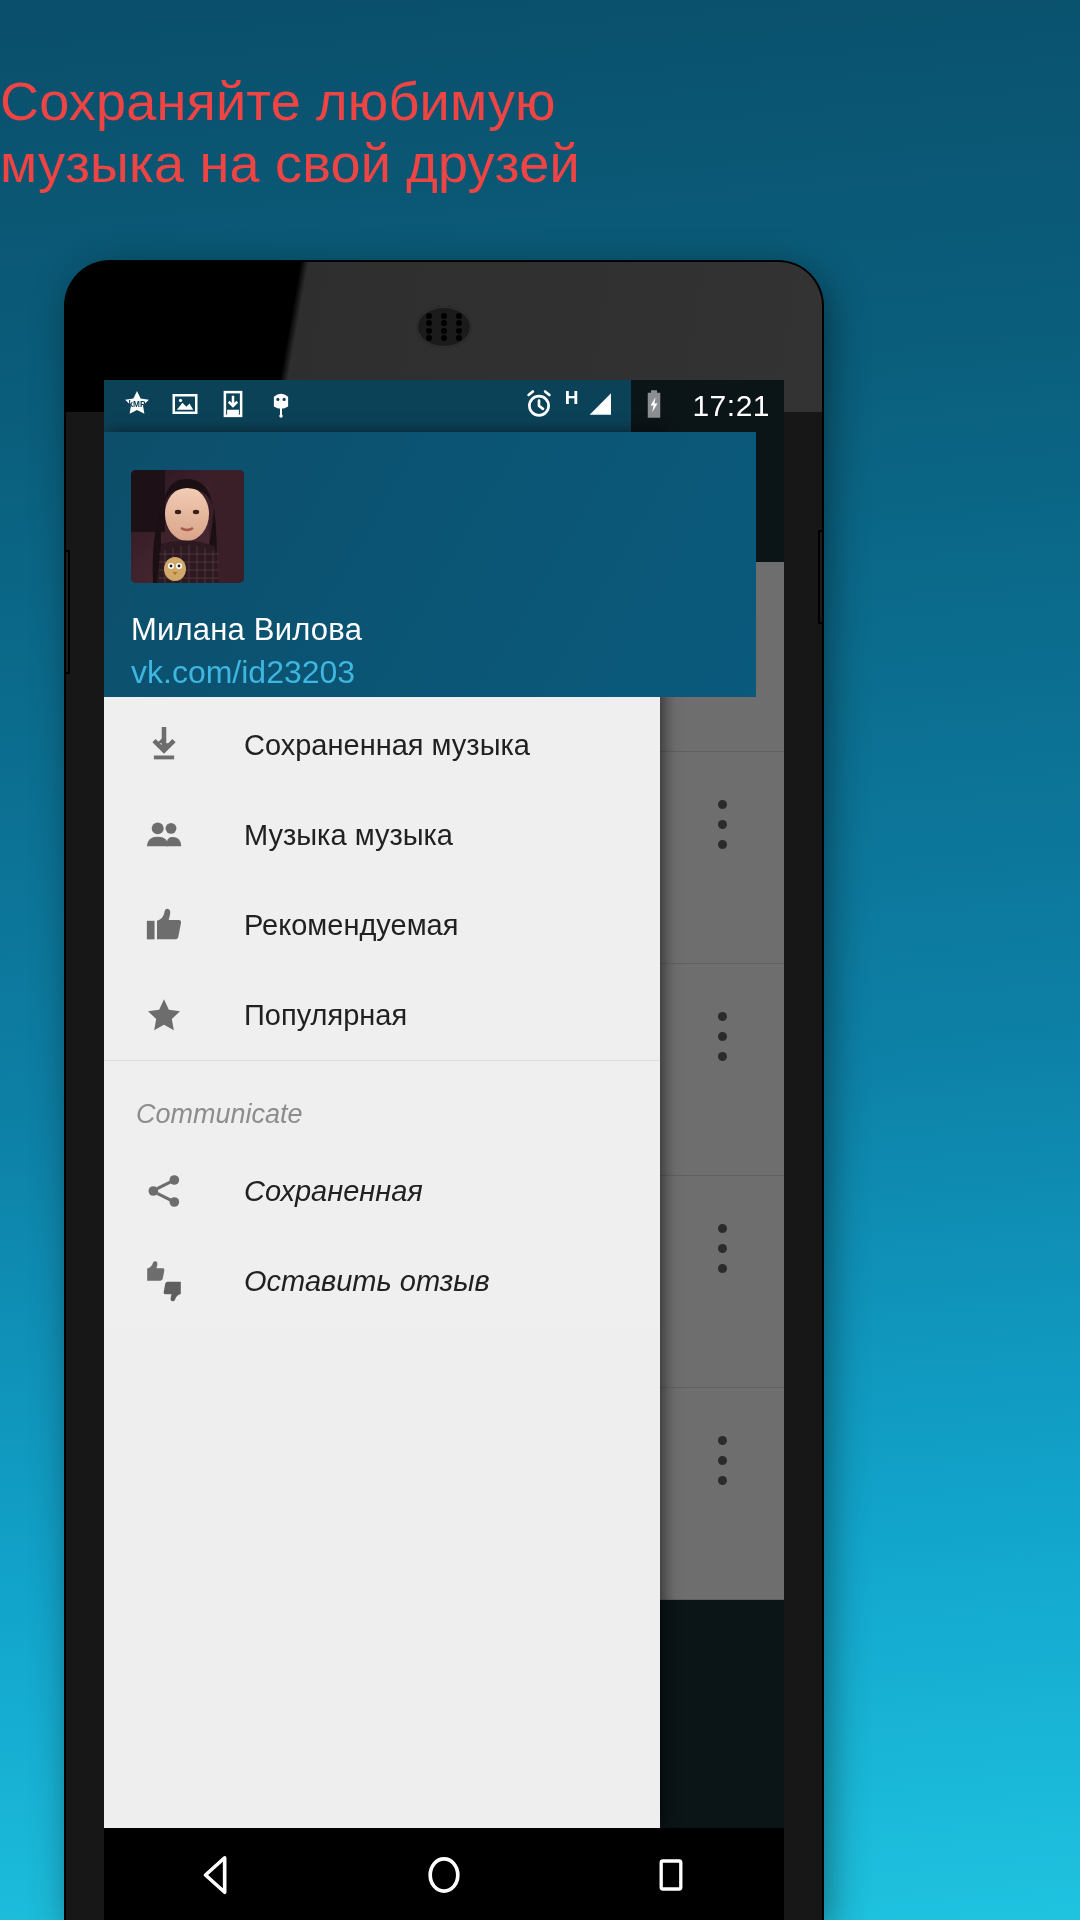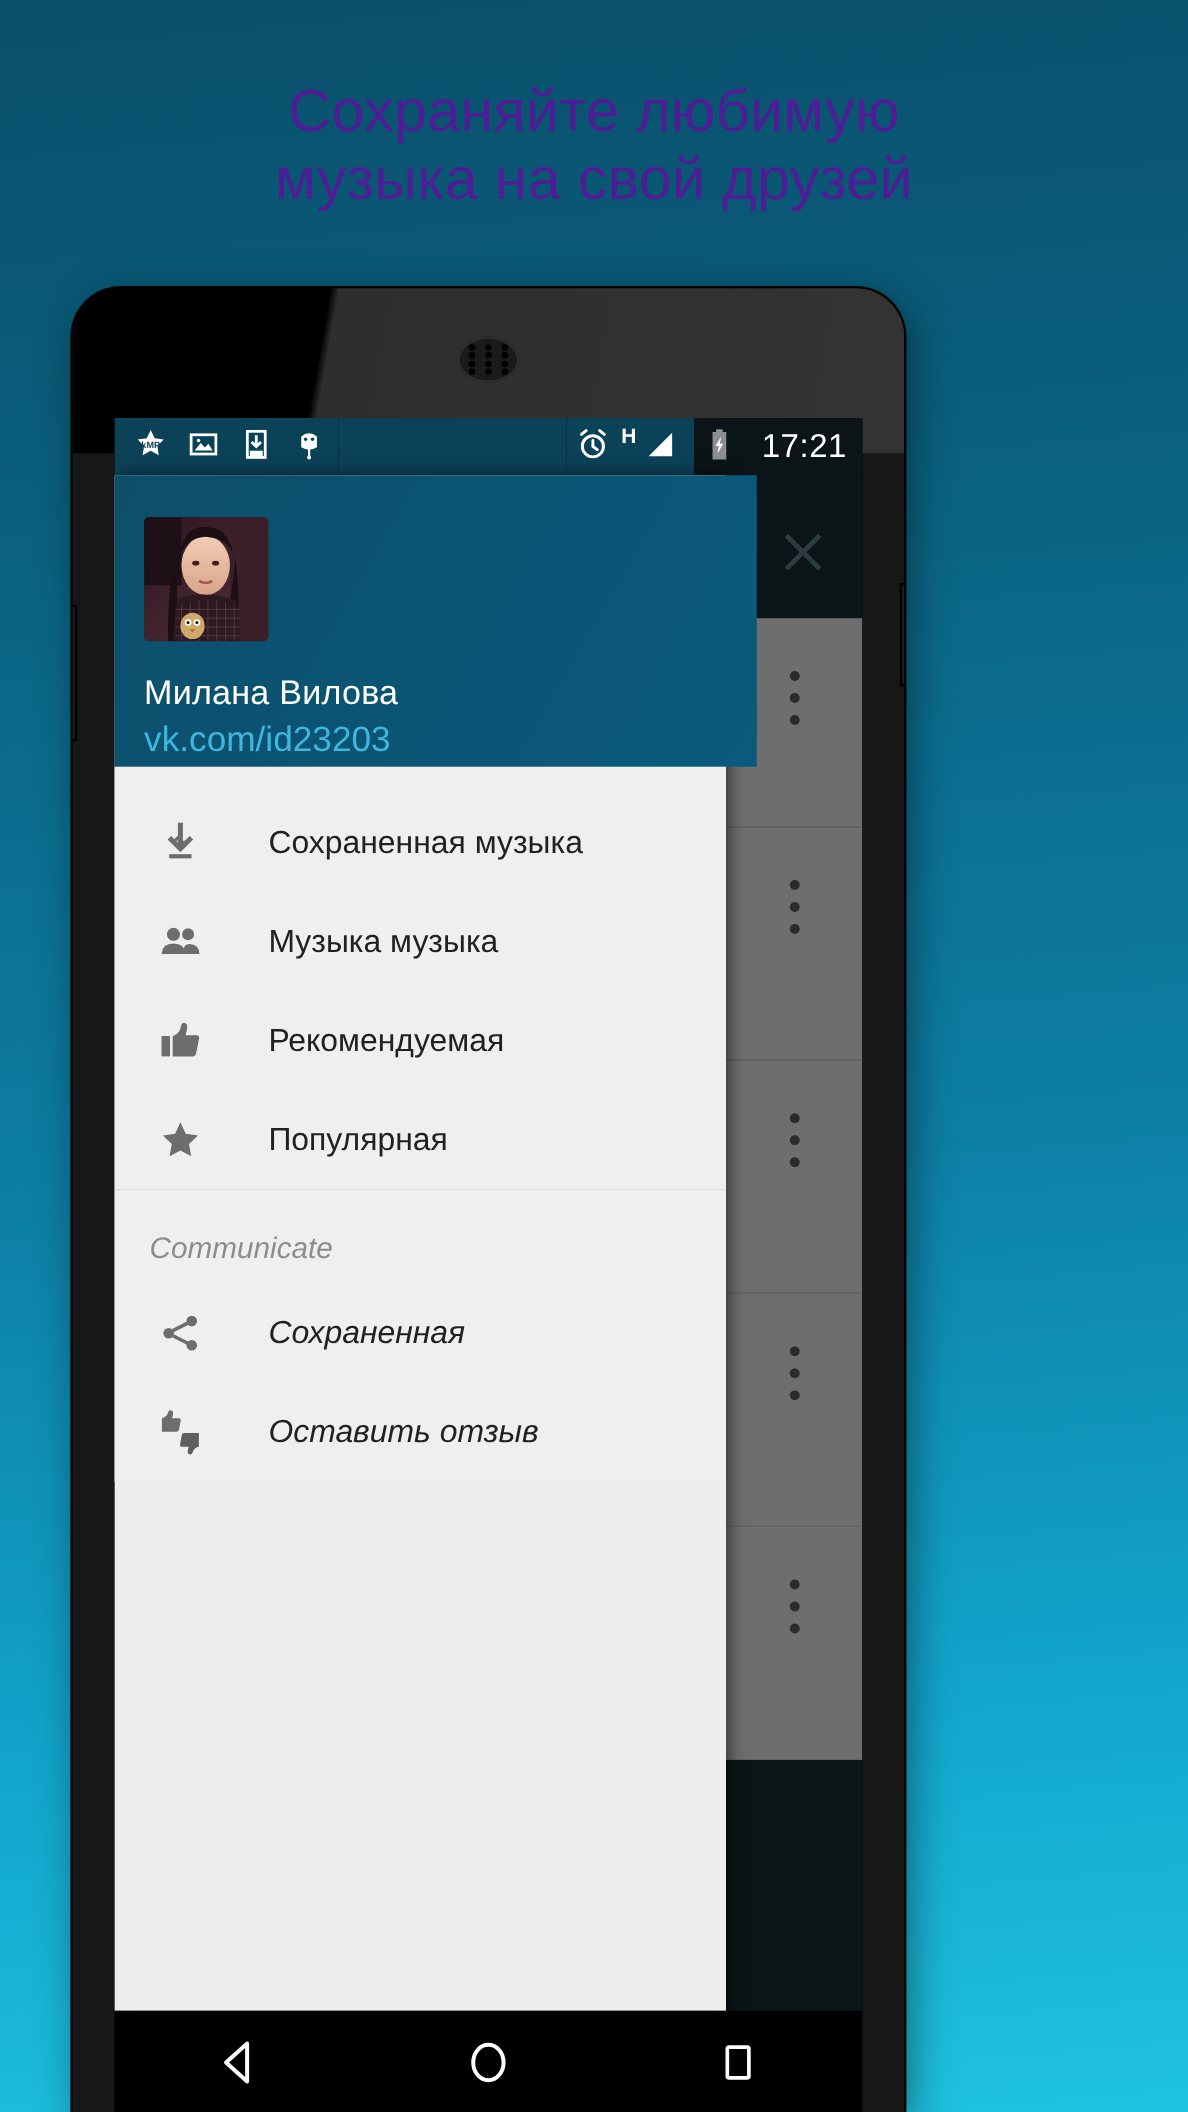--- a/index.html
+++ b/index.html
@@ -6,21 +6,21 @@
   html,body { width:1080px; height:1920px; overflow:hidden; }
   body {
     font-family: "Liberation Sans", sans-serif;
     background: linear-gradient(175deg, #0a4f6b 0%, #0a5f7d 22%, #0d7fa5 55%, #12a5cc 80%, #1fc3e0 100%);
     position:relative;
   }
 
   
   .headline {
     position:absolute; left:0; top:70px; width:1080px;
-    text-align:center; color:#4c1d95;
+    color:#ef4444;
     font-size:54px; line-height:62px; font-weight:400;
     letter-spacing:0.2px;
   }
   .headline .ln { display:block; }
 
   
   .phone {
     position:absolute; left:66px; top:262px;
     width:756px; height:1660px;
     background:#171717;
@@ -81,40 +81,40 @@
   .sb-time { color:#fff; font-size:30px; font-weight:400; letter-spacing:0.5px; }
   .icn { display:block; }
 
   
   .drawer {
     position:absolute; left:0; top:52px; width:556px; height:1396px;
     background:#eeeeee; z-index:5;
     box-shadow: 4px 0 14px rgba(0,0,0,.55);
   }
   .drawer-header {
-    position:relative; width:584px; height:265px;
+    position:relative; width:652px; height:265px;
     background:linear-gradient(120deg,#0d4f6b 0%, #0b5473 45%, #0a5a7d 100%);
     overflow:hidden;
   }
   .avatar {
     position:absolute; left:27px; top:38px; width:113px; height:113px;
     border-radius:5px; overflow:hidden;
     background:#3a1f2a;
   }
   .avatar svg { display:block; width:113px; height:113px; }
   .profile-name {
     position:absolute; left:27px; top:180px;
     color:#ffffff; font-size:31px; font-weight:400; letter-spacing:.2px;
   }
   .profile-url {
     position:absolute; left:27px; top:222px;
     color:#3fb6e0; font-size:32px; font-weight:400;
   }
 
-  .menu-group { background:#efefef; padding-top:24px; }
+  .menu-group { background:#efefef; padding-top:3px; }
   .menu-group.second { border-top:1px solid #dcdcdc; padding-top:0;font-style:italic; }
   .menu-item {
     display:flex; align-items:center; height:90px;
     padding-left:32px; cursor:pointer;
   }
   .menu-icon {
     flex:0 0 56px; width:56px; height:56px;
     display:flex; align-items:center; justify-content:center;
   }
   .menu-label {

